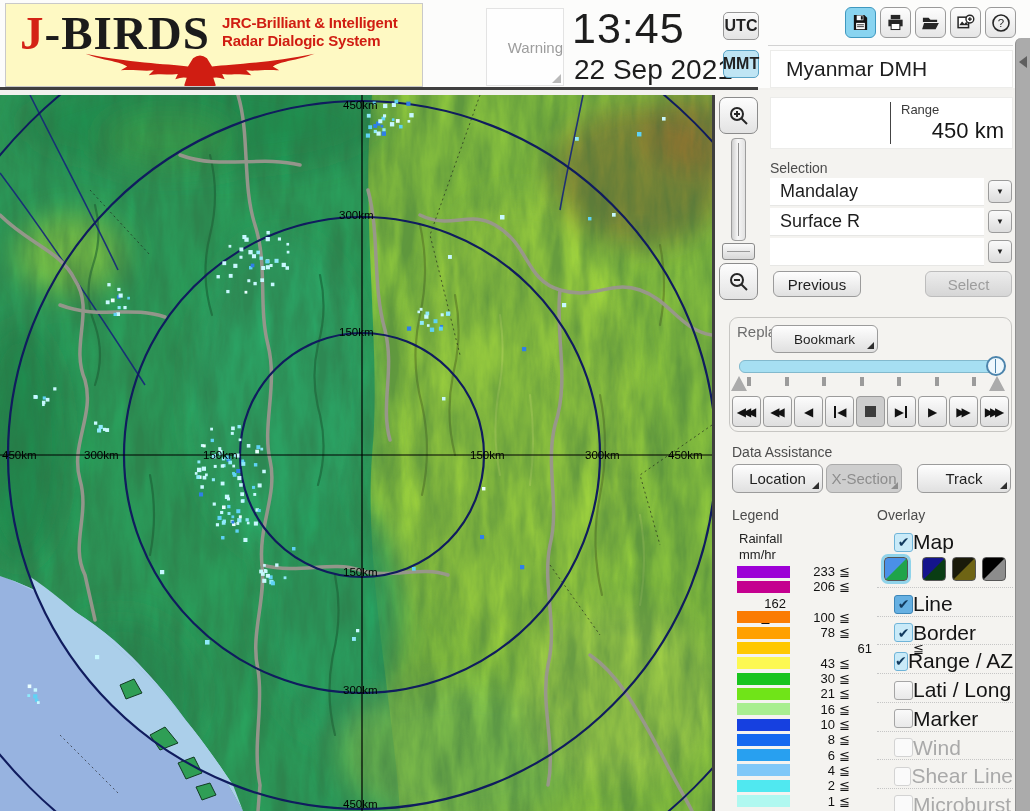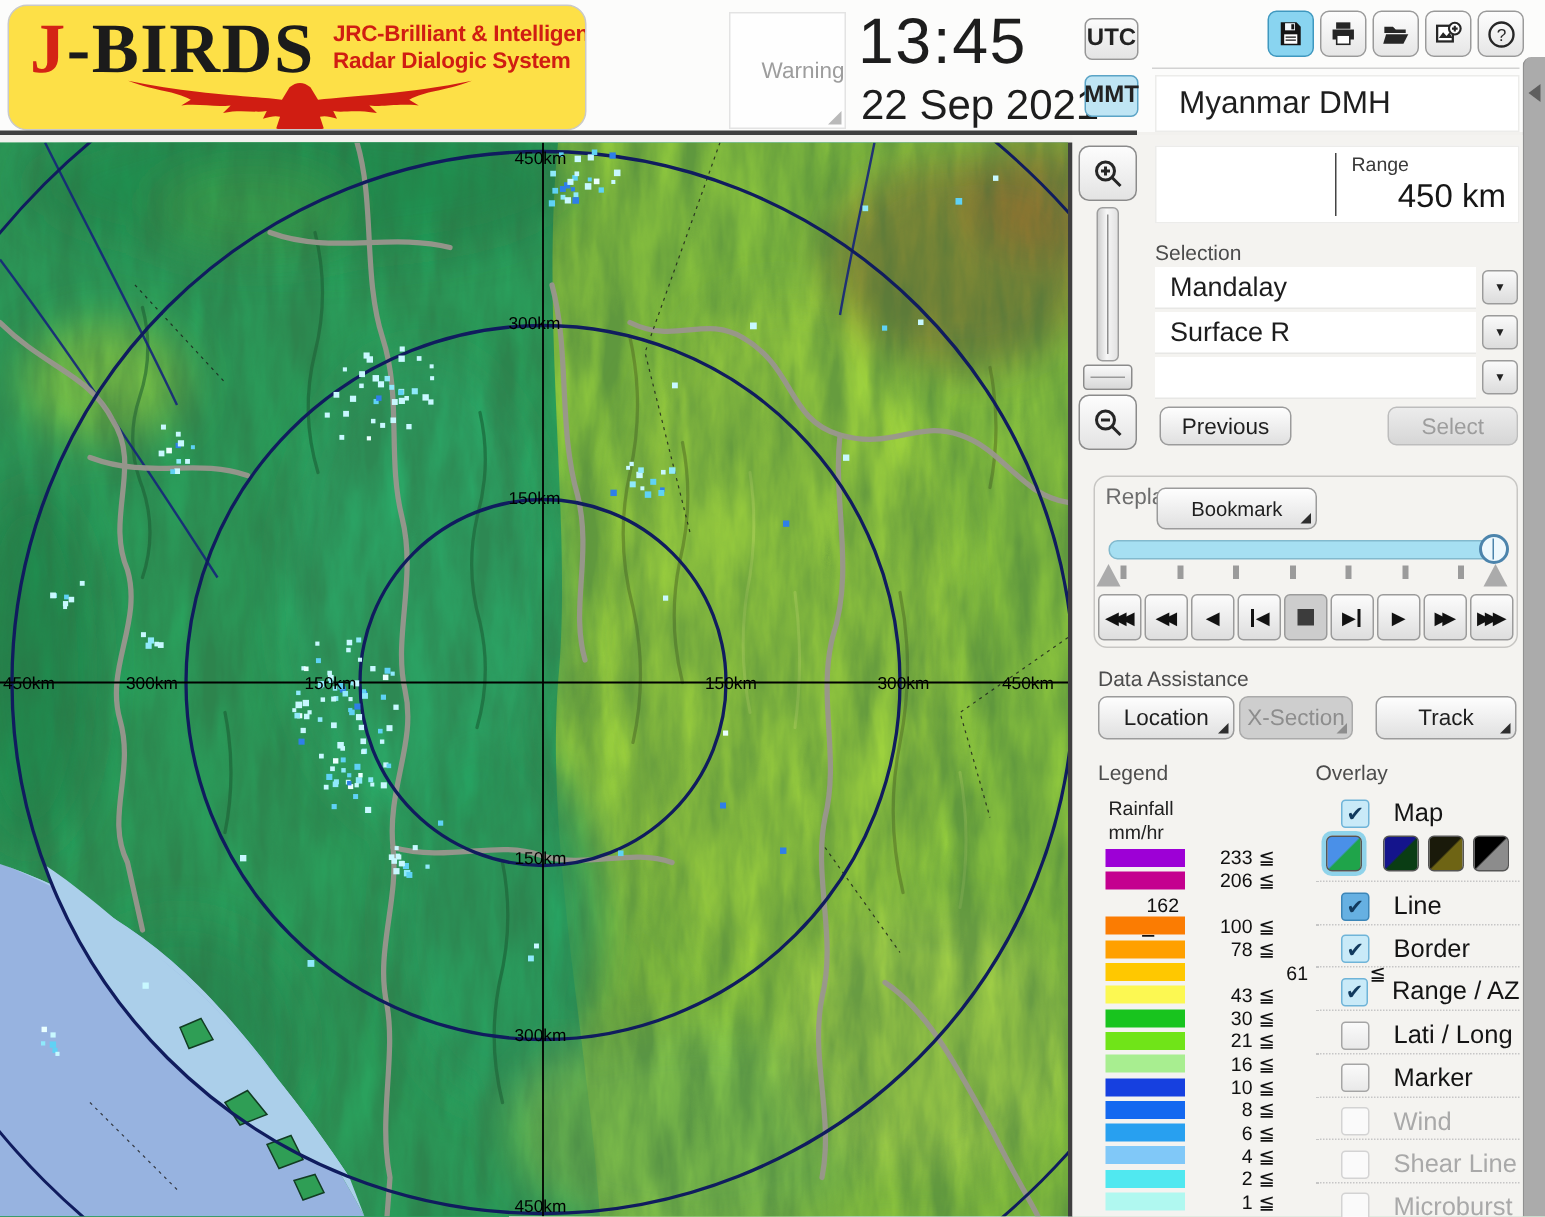--- a/index.html
+++ b/index.html
@@ -2,21 +2,21 @@
 <html><head>
 <meta charset="utf-8">
 <style>
   html,body{margin:0;padding:0;background:#f2f1ee;}
   #app{position:relative;width:1030px;height:811px;overflow:hidden;
        font-family:"Liberation Sans",sans-serif;background:#f2f1ee;-webkit-font-smoothing:antialiased;}
   .abs{position:absolute;}
   
   .header{position:absolute;left:0;top:0;width:1030px;height:88px;background:#fcfcfb;}
   .logo-box{position:absolute;left:5px;top:3px;width:384px;height:82px;border:1px solid #c9c9c9;
-            border-radius:13px;background:#fde047;overflow:hidden;}
+            border-radius:0;background:#fef9c3;overflow:hidden;padding-left:32px;}
   .logo-title{position:absolute;left:14px;top:2px;font-family:"Liberation Serif",serif;font-weight:bold;
               font-size:47px;letter-spacing:1px;color:#1b1b1b;}
   .logo-title .j{color:#d42315;}
   .logo-sub{position:absolute;left:216px;top:10px;color:#d01d12;font-weight:bold;font-size:15px;
             line-height:18px;letter-spacing:-0.2px;white-space:nowrap;}
   .eagle{position:absolute;left:10px;top:46px;width:368px;height:38px;}
   .warn-box{position:absolute;left:486px;top:8px;width:76px;height:76px;background:#fefefe;
             border:1px solid #e3e3e3;}
   .warn-box .lbl{position:absolute;left:0;right:0;top:30px;text-align:right;color:#9d9d9d;font-size:15px;}
   .warn-corner{position:absolute;right:2px;bottom:2px;width:0;height:0;
@@ -99,21 +99,21 @@
   .leg-op{margin-left:4px;font-size:13px;color:#111;}
   
   .ov-row{position:absolute;left:877px;width:136px;height:24px;display:flex;align-items:center;}
   .ov-row .sep{position:absolute;left:0;right:0;top:-5px;border-top:1px dotted #c6c6c6;}
   .cb{width:19px;height:19px;border:1px solid #a5a5a5;border-radius:3px;margin-left:17px;
       background:linear-gradient(#fafafa,#e9e9e9);display:flex;align-items:center;justify-content:center;box-sizing:border-box;}
   .cb.checked{background:#c9eaf8;border-color:#6fb4d8;}
   .cb.checked.dark{background:#66b0e2;border-color:#3c86b8;}
   .cb.disabled{background:#fafafa;border-color:#d3d3d3;}
   .chk{font-size:14px;color:#123a5e;line-height:1;}
-  .ov-label{margin-left:16px;font-size:17px;color:#141414;white-space:nowrap;}
+  .ov-label{margin-left:0;font-size:21px;color:#141414;white-space:nowrap;}
   .ov-label.dim{color:#a9a9a9;}
   .msw{position:absolute;top:557px;width:24px;height:24px;border:1px solid #555;border-radius:4px;box-sizing:border-box;}
   .msw.sel{box-shadow:0 0 0 3px #8fd3ea;}
   
   .side-strip{position:absolute;left:1015px;top:38px;width:15px;height:773px;background:#ababab;
               border-left:1px solid #8f8f8f;border-top-left-radius:6px;box-sizing:border-box;}
   .collapse-tri{position:absolute;left:1019px;top:56px;width:0;height:0;
                 border-top:6px solid transparent;border-bottom:6px solid transparent;border-right:8px solid #5f5f5f;}
   .icon-dark{stroke:#262626;fill:none;stroke-width:2;}
 </style>

